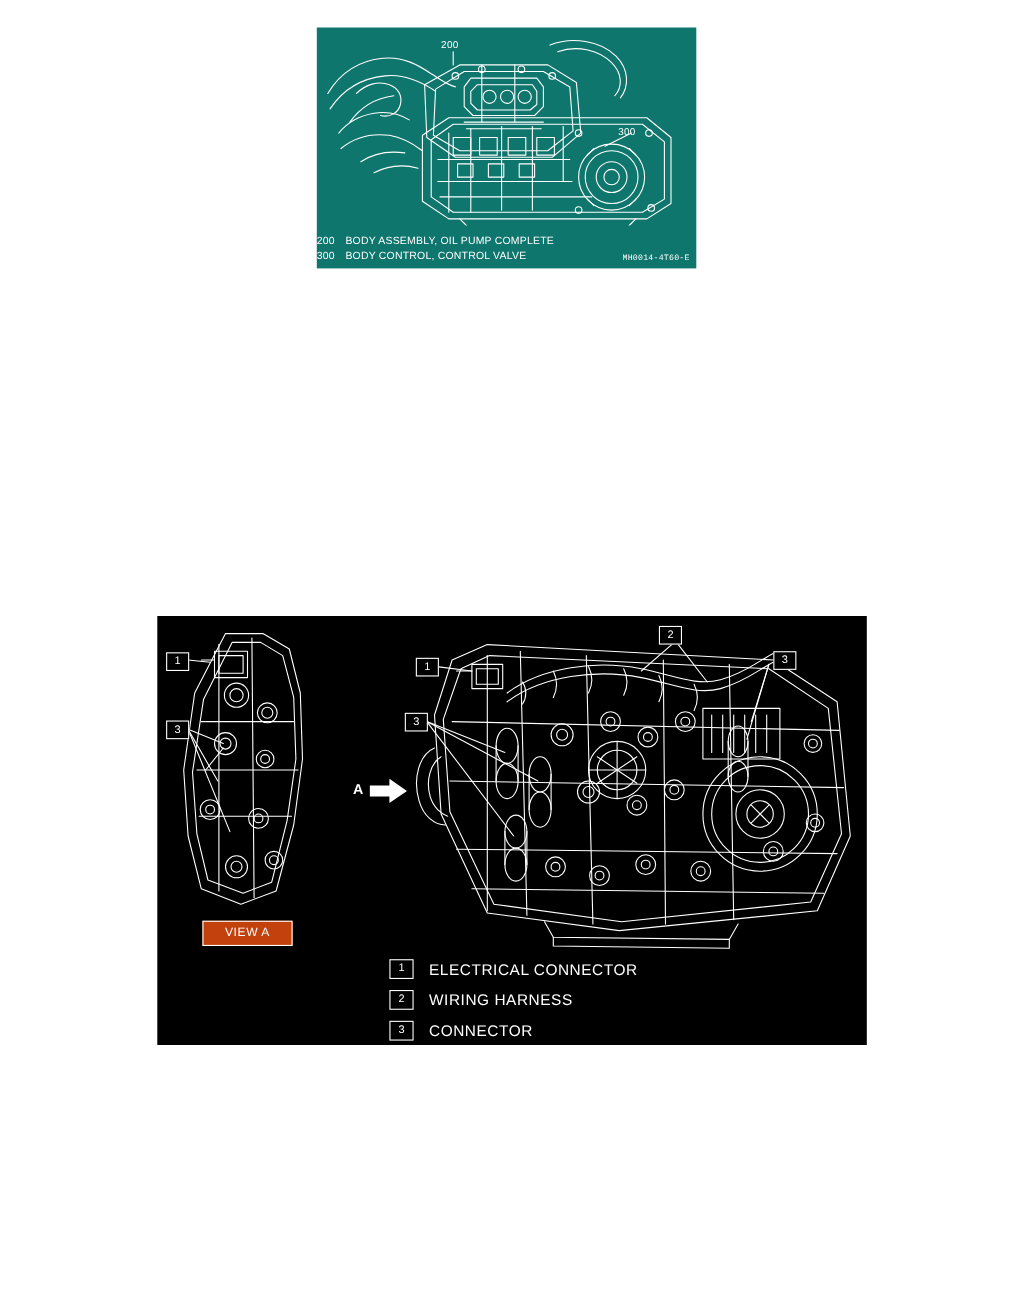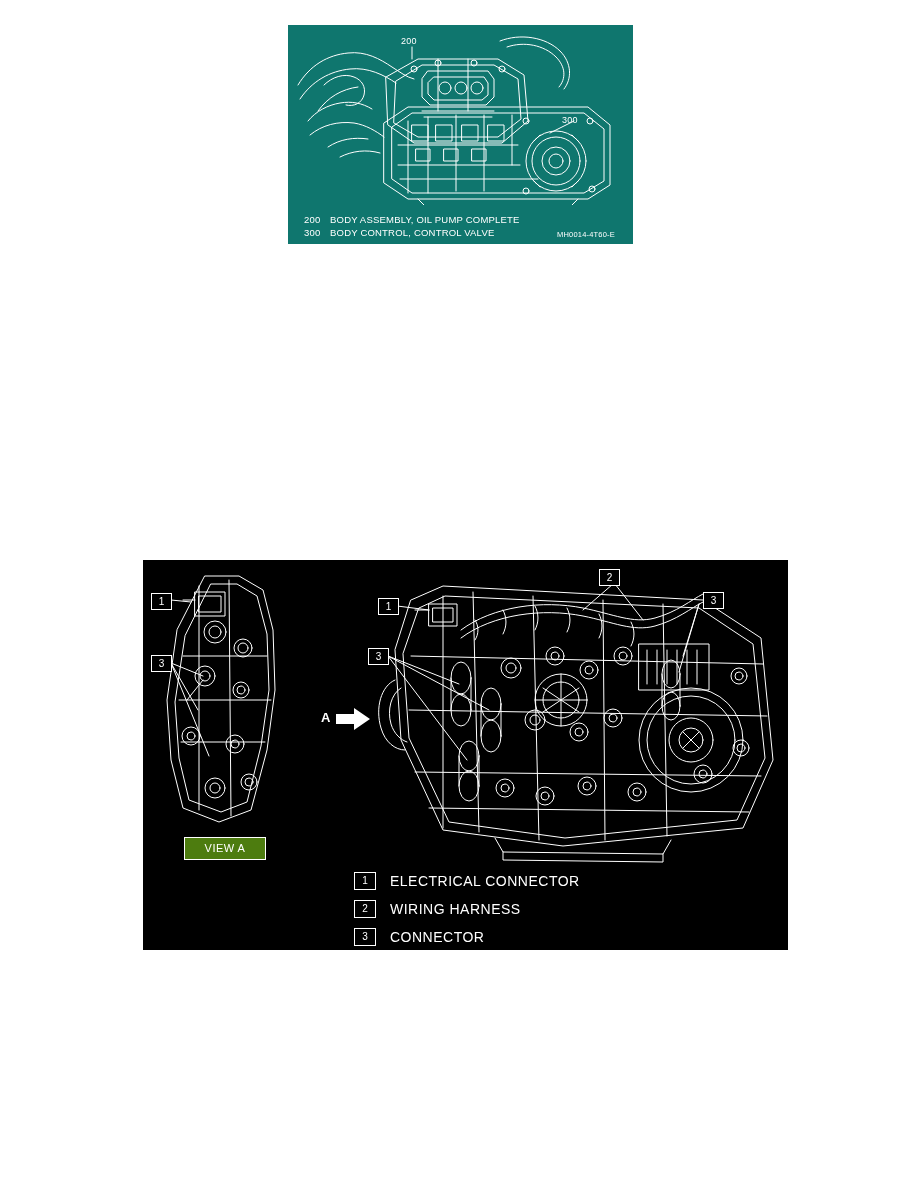--- a/index.html
+++ b/index.html
@@ -36,39 +36,40 @@
     color: #ffffff;
     font-size: 9px;
     font-family: "Liberation Sans", sans-serif;
     letter-spacing: 0.3px;
   }
   #fig1-label-200 { left: 113px; top: 11px; }
   #fig1-label-300 { left: 274px; top: 90px; }
 
   #figure-one .legend {
     position: absolute;
-    left: 16px;
+    left: 0;
     bottom: 5px;
     color: #ffffff;
     font-size: 9.5px;
     line-height: 13px;
     letter-spacing: 0.2px;
     white-space: nowrap;
   }
   #figure-one .legend .num {
     display: inline-block;
     width: 26px;
   }
   #figure-one .partno {
     position: absolute;
-    right: 18px;
+    right: 6px;
     bottom: 5px;
     color: #ffffff;
     font-size: 7.5px;
     letter-spacing: 0.2px;
+    font-family: Liberation Mono, monospace;
   }
 
   
   #figure-two {
     position: absolute;
     left: 143px;
     top: 560px;
     width: 645px;
     height: 390px;
     background: #000000;
@@ -104,21 +105,21 @@
     left: 41px;
     top: 277px;
     width: 80px;
     height: 21px;
     border: 1px solid #ffffff;
     color: #ffffff;
     font-size: 11px;
     line-height: 21px;
     text-align: center;
     letter-spacing: 0.5px;
-    background: #4d7c0f;
+    background: #c2410c;
   }
   #arrow-a-letter {
     position: absolute;
     left: 178px;
     top: 150px;
     color: #ffffff;
     font-size: 13px;
     font-weight: bold;
   }
   #arrow-a-shape {

